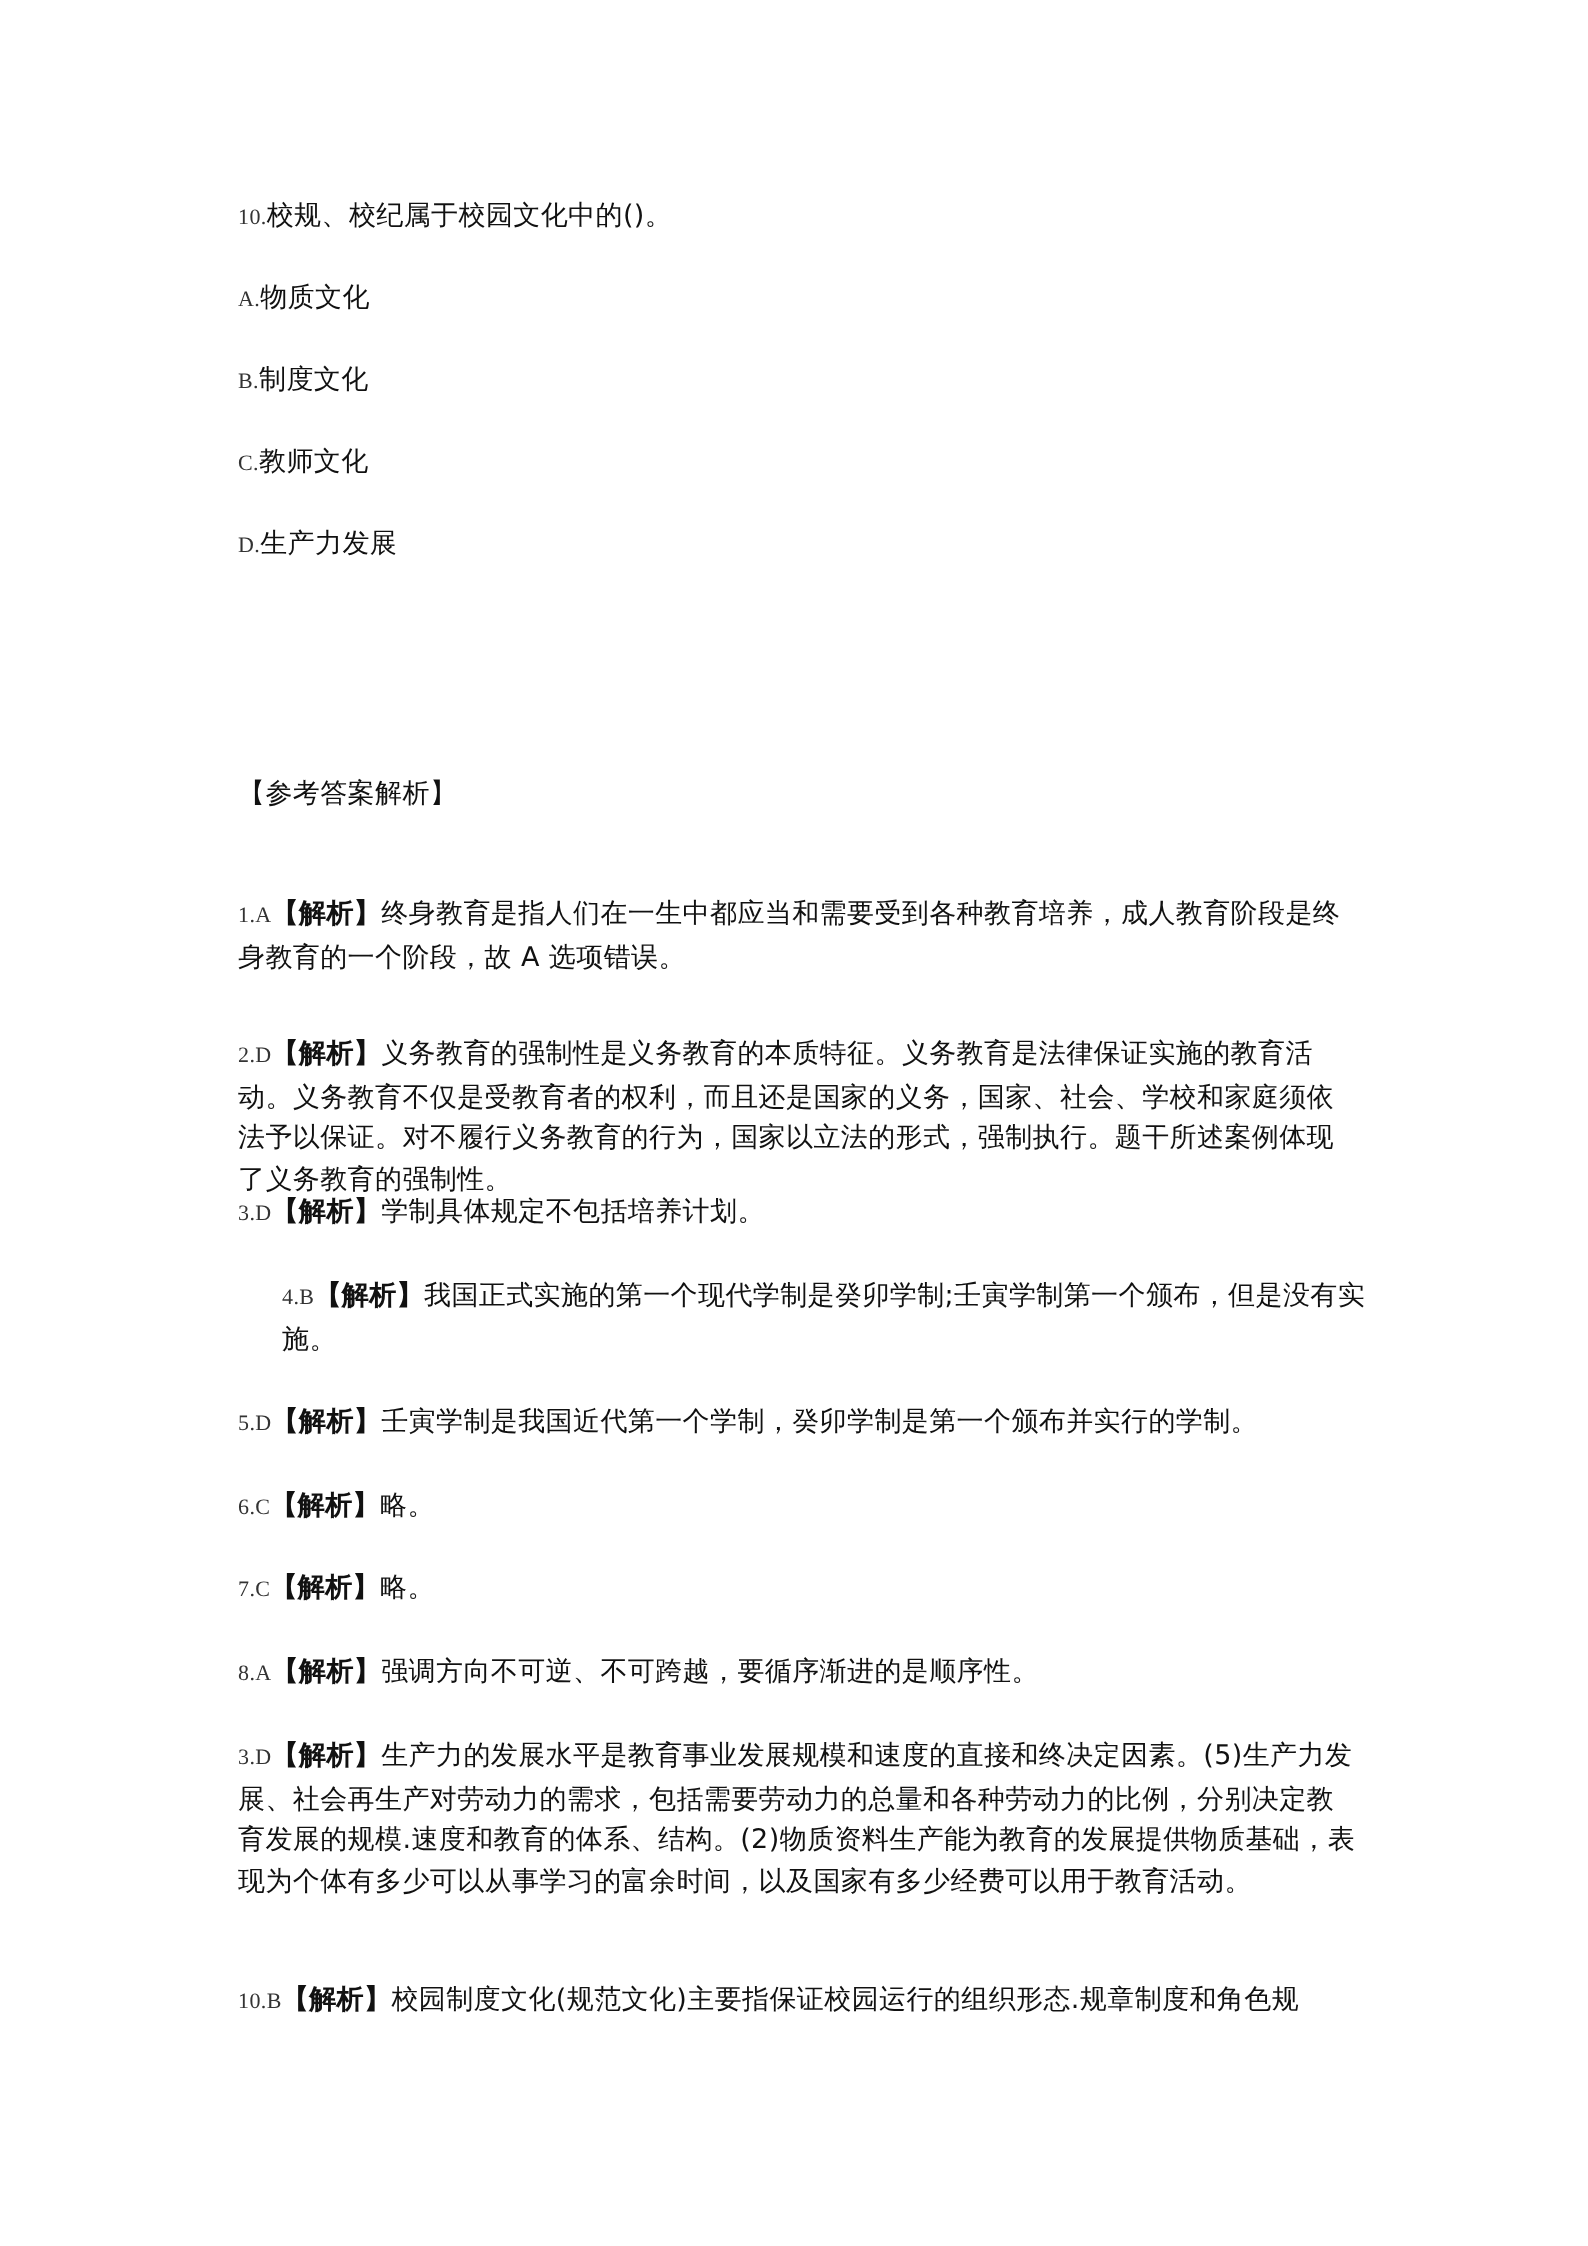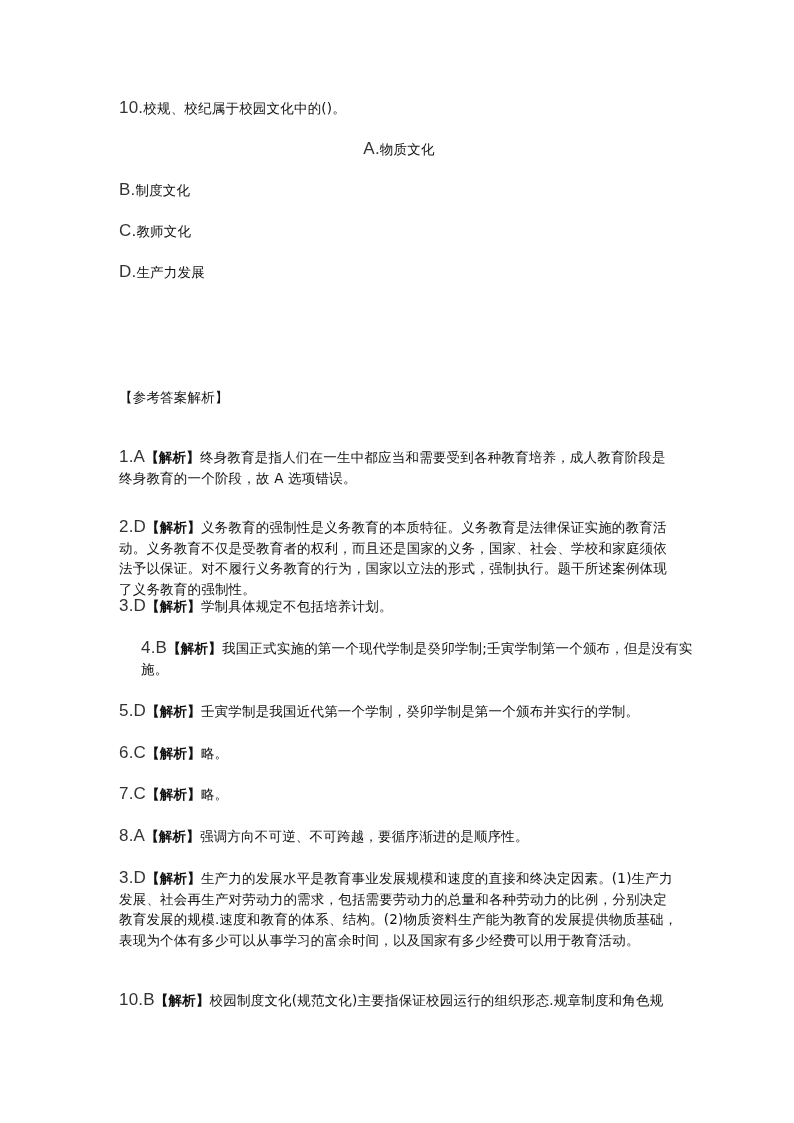--- a/index.html
+++ b/index.html
@@ -1,38 +1,38 @@
 <!DOCTYPE html>
 <html><head>
   <meta charset="utf-8">
   <style>
     html, body { margin: 0; padding: 0; background: #ffffff; }
     body { width: 794px; height: 1123px; position: relative; overflow: hidden;
       font-family: "DejaVu Sans", "Liberation Sans", sans-serif; color: #111; }
     .blk { position: absolute; left: 119px; width: 560px; font-size: 13.5px; line-height: 20.5px; letter-spacing: 0.2px; }
-    .lat { font-family: Liberation Sans, sans-serif; font-size: 17px; color: #333; }
+    .lat { font-family: Liberation Serif, serif; font-size: 11px; color: #333; }
     .br { font-weight: bold; }
   </style>
 </head>
 <body>
 
 <div>
   <div class="blk" style="top:98px;"><span class="lat">10.</span><span>校规、校纪属于校园文化中的()。</span></div>
-  <div class="blk" style="top:139px;text-align:center;"><span class="lat">A.</span><span>物质文化</span></div>
+  <div class="blk" style="top:139px;"><span class="lat">A.</span><span>物质文化</span></div>
   <div class="blk" style="top:180px;"><span class="lat">B.</span><span>制度文化</span></div>
   <div class="blk" style="top:221px;"><span class="lat">C.</span><span>教师文化</span></div>
   <div class="blk" style="top:262px;"><span class="lat">D.</span><span>生产力发展</span></div>
 </div>
 
 <div>
   <div class="blk" style="top:387px;">【参考答案解析】</div>
 
   <div class="blk" style="top:428px;margin-top:19px;"><span class="lat">1.A</span><span class="br">【解析】</span><span>终身教育是指人们在一生中都应当和需要受到各种教育培养，成人教育阶段是终身教育的一个阶段，故 A 选项错误。</span></div>
   <div class="blk" style="top:493px;margin-top:24px;"><span class="lat">2.D</span><span class="br">【解析】</span><span>义务教育的强制性是义务教育的本质特征。义务教育是法律保证实施的教育活动。义务教育不仅是受教育者的权利，而且还是国家的义务，国家、社会、学校和家庭须依法予以保证。对不履行义务教育的行为，国家以立法的形式，强制执行。题干所述案例体现了义务教育的强制性。</span></div>
   <div class="blk" style="top:596px;"><span class="lat">3.D</span><span class="br">【解析】</span><span>学制具体规定不包括培养计划。</span></div>
   <div class="blk" style="top:638px;margin-left:22px;"><span class="lat">4.B</span><span class="br">【解析】</span><span>我国正式实施的第一个现代学制是癸卯学制;壬寅学制第一个颁布，但是没有实施。</span></div>
   <div class="blk" style="top:701px;"><span class="lat">5.D</span><span class="br">【解析】</span><span>壬寅学制是我国近代第一个学制，癸卯学制是第一个颁布并实行的学制。</span></div>
   <div class="blk" style="top:743px;"><span class="lat">6.C</span><span class="br">【解析】</span><span>略。</span></div>
   <div class="blk" style="top:784px;"><span class="lat">7.C</span><span class="br">【解析】</span><span>略。</span></div>
   <div class="blk" style="top:826px;"><span class="lat">8.A</span><span class="br">【解析】</span><span>强调方向不可逆、不可跨越，要循序渐进的是顺序性。</span></div>
-  <div class="blk" style="top:868px;"><span class="lat">3.D</span><span class="br">【解析】</span><span>生产力的发展水平是教育事业发展规模和速度的直接和终决定因素。(1)生产力发展、社会再生产对劳动力的需求，包括需要劳动力的总量和各种劳动力的比例，分别决定教育发展的规模.速度和教育的体系、结构。(2)物质资料生产能为教育的发展提供物质基础，表现为个体有多少可以从事学习的富余时间，以及国家有多少经费可以用于教育活动。</span></div>
+  <div class="blk" style="top:868px;"><span class="lat">3.D</span><span class="br">【解析】</span><span>生产力的发展水平是教育事业发展规模和速度的直接和终决定因素。(5)生产力发展、社会再生产对劳动力的需求，包括需要劳动力的总量和各种劳动力的比例，分别决定教育发展的规模.速度和教育的体系、结构。(2)物质资料生产能为教育的发展提供物质基础，表现为个体有多少可以从事学习的富余时间，以及国家有多少经费可以用于教育活动。</span></div>
   <div class="blk" style="top:990px; white-space:nowrap;"><span class="lat">10.B</span><span class="br">【解析】</span><span>校园制度文化(规范文化)主要指保证校园运行的组织形态.规章制度和角色规</span></div>
 </div>
 
 </body></html>

